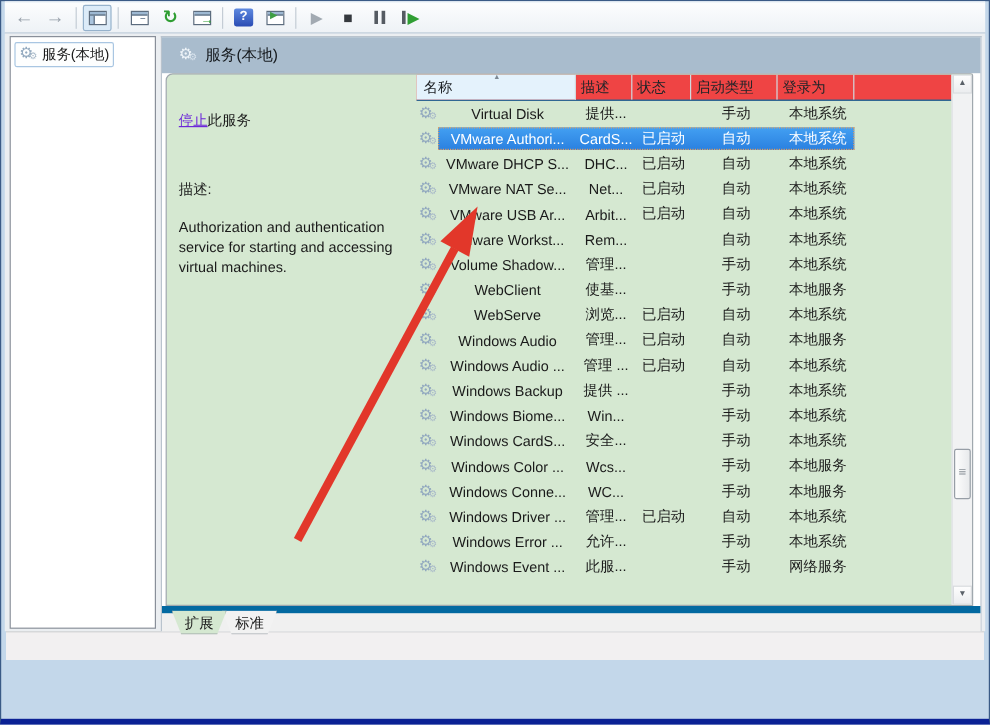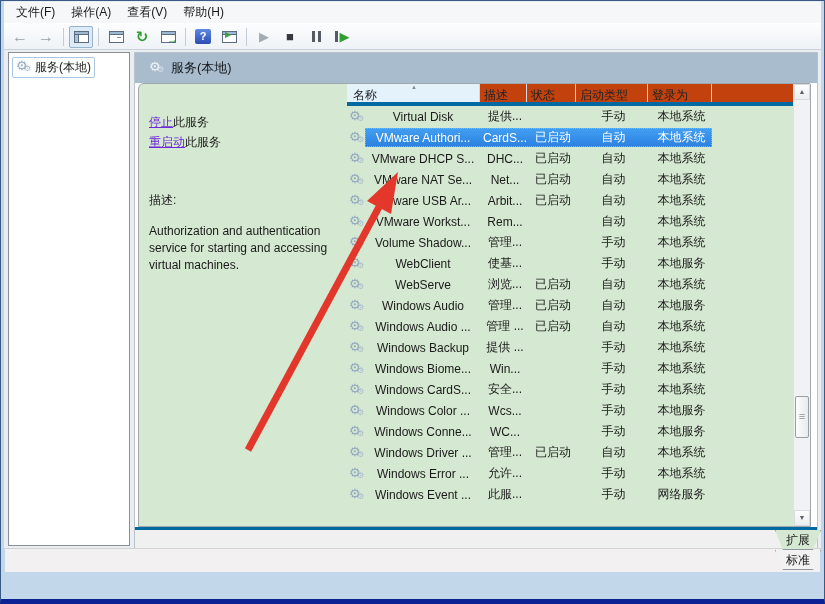--- a/index.html
+++ b/index.html
@@ -59,21 +59,21 @@
   .detail-pane { width:208px; flex:0 0 208px; padding:12px 8px 0 10px; }
   .detail-title { font-weight:bold; font-size:13px; color:#111; }
   .detail-links { margin-top:16px; line-height:20px; }
   .link { color:#6d28d9; text-decoration:underline; cursor:pointer; }
   .detail-desc-label { margin-top:40px; }
   .detail-desc { margin-top:14px; line-height:17px; width:194px; }
 
   
   .list-wrap { flex:1; display:flex; min-width:0; }
   .list { flex:1; display:flex; flex-direction:column; min-width:0; overflow:hidden; }
-  .list-header { height:22px; display:flex; background:#c2410c; border-bottom:4px solid #0369a1; flex:0 0 22px; }
+  .list-header { height:22px; display:flex; background:#ef4444; border-bottom:1px solid #0369a1; flex:0 0 22px; }
   .hcell { border-right:1px solid #d2d9df; padding:3px 0 0 4px; white-space:nowrap; overflow:hidden; position:relative; color:#202428; }
   .hcell.h-name { width:133px; background:#e4f2fc; padding-left:6px; }
   .hcell.h-desc { width:47px; } .hcell.h-status { width:49px; }
   .hcell.h-start { width:72px; } .hcell.h-logon { width:64px; }
   .hcell.h-fill { flex:1; border-right:none; }
   .sort-arrow { position:absolute; top:0; left:64px; font-size:6px; color:#7d8994; }
 
   .rows { flex:1; overflow:hidden; }
   .svc-row { height:21px; display:flex; align-items:center; padding-left:2px; cursor:default;text-align:center; }
   .svc-row .gear { margin-top:1px; }
@@ -85,43 +85,36 @@
   .svc-row.selected .row-cells { background:linear-gradient(#43a0f2,#2a80e0); color:#fff; outline:1px dotted #e8a05a; outline-offset:-1px; }
 
   
   .vscroll { width:17px; flex:0 0 17px; background:#f1f2f3; border-left:1px solid #dfe2e5; display:flex; flex-direction:column; }
   .sb-btn { height:16px; background:linear-gradient(#fdfdfd,#ebedef); border:1px solid #d9dcdf; color:#5a6168; font-size:7px; text-align:center; line-height:14px; cursor:pointer; }
   .sb-track { flex:1; position:relative; }
   .sb-thumb { position:absolute; top:296px; left:1px; right:1px; height:42px; border:1px solid #979ea6; border-radius:2px; background:linear-gradient(90deg,#fdfdfd,#e8eaec); cursor:grab; }
   .sb-thumb::after { content:"≡"; position:absolute; left:0; right:0; top:50%; transform:translateY(-58%); text-align:center; color:#8a9198; font-size:11px; }
 
   
-  .tabs-row { height:21px; background:#f0f0f0; border-top:3px solid #0369a1; display:flex; align-items:flex-end; padding-left:8px;flex-direction:column; }
+  .tabs-row { height:21px; background:#f0f0f0; border-top:6px solid #0369a1; display:flex; align-items:center; padding-left:8px; }
   .tab { padding:2px 10px 0 10px; margin-right:-4px; border:1px solid #8f969d; border-top:none; clip-path:polygon(0 0,100% 0,calc(100% - 8px) 100%,8px 100%); background:#f2f2f2; cursor:pointer; font-size:12px; }
   .tab.active { background:#d5e8d1; z-index:2; }
 
   
   .status-strip { height:24px; background:#f2f0f1; border-top:1px solid #d2d3d5; margin:0 1px; }
 
   
   .arrow-overlay { position:absolute; inset:0; pointer-events:none; z-index:50; }
 </style>
 </head>
 <body>
 
 <div class="window">
 
 
-  <div class="menubar">
-
-  <span class="menu-item">文件(F)</span>
-      <span class="menu-item">操作(A)</span>
-      <span class="menu-item">查看(V)</span>
-      <span class="menu-item">帮助(H)</span>
-    </div>
 
   <div class="toolbar">
     <span class="tb-btn">
         <span class="tb-arrow">←</span>
       </span>
     <span class="tb-btn">
         <span class="tb-arrow">→</span>
       </span>
     <span class="tb-sep"></span>
     <span class="tb-btn pressed">
@@ -187,21 +180,20 @@
       <div class="banner">
         <span class="gear white"></span>
         <span>服务(本地)</span>
       </div>
 
       <div class="green-panel">
 
         <div class="detail-pane">
           <div class="detail-links">
             <div><span class="link">停止</span><span>此服务</span></div>
-            <div><span class="link">重启动</span><span>此服务</span></div>
           </div>
           <div class="detail-desc-label">描述:</div>
           <div class="detail-desc">Authorization and authentication service for starting and accessing virtual machines.</div>
         </div>
 
         <div class="list-wrap">
           <div class="list">
             <div class="list-header">
               <span class="hcell h-name"><span>名称</span><span class="sort-arrow">▲</span></span>
               <span class="hcell h-desc">描述</span>

